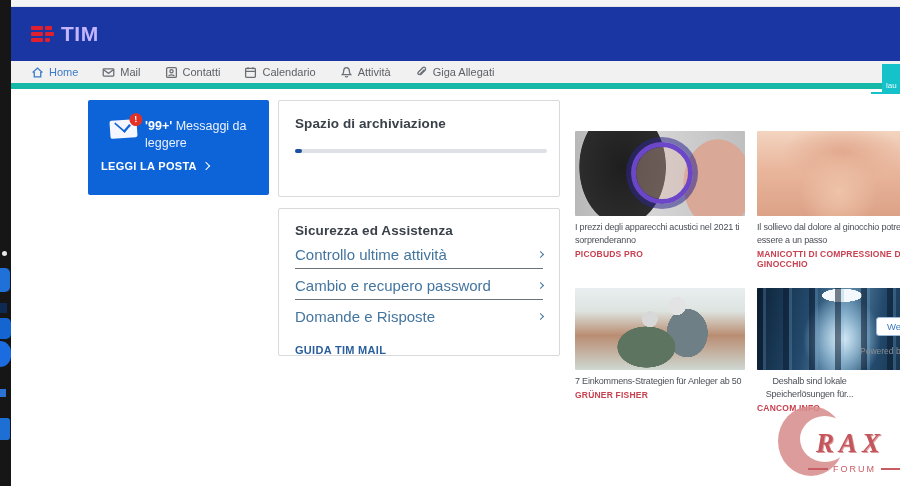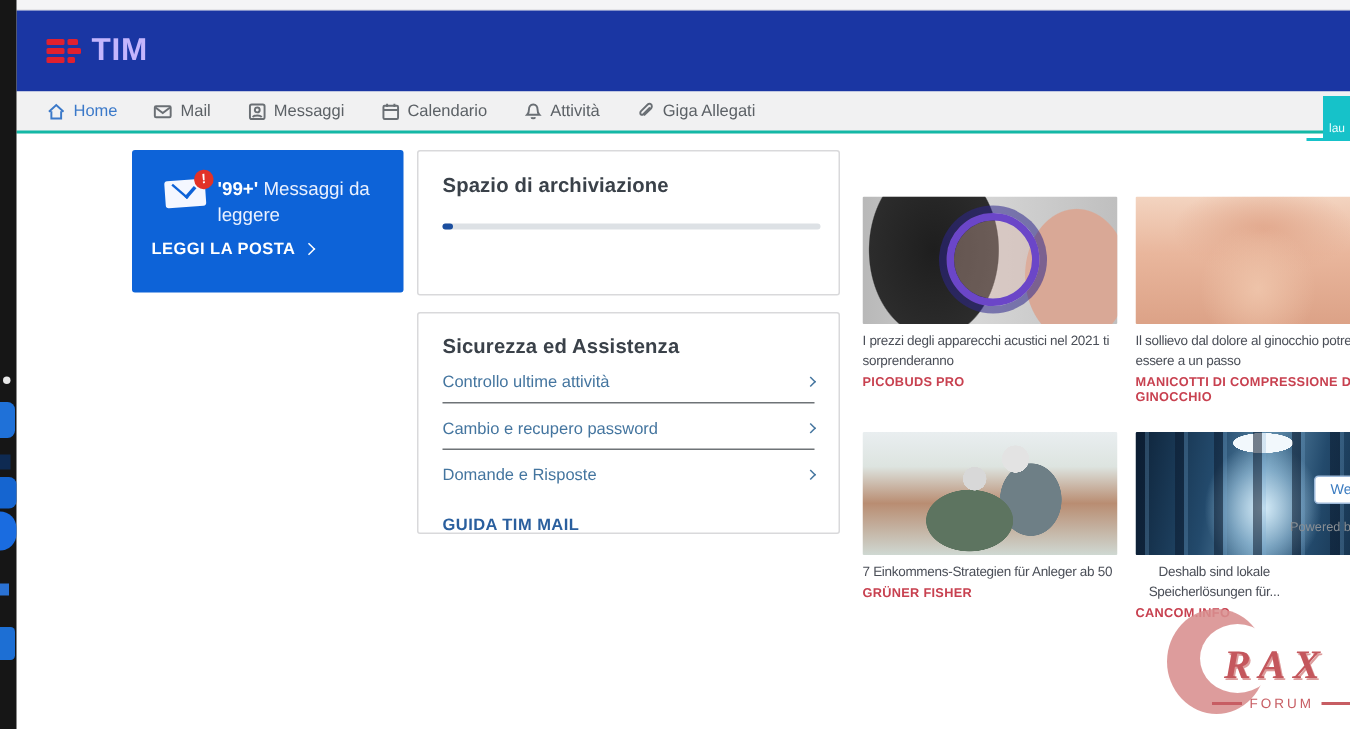--- a/index.html
+++ b/index.html
@@ -23,21 +23,21 @@
 
   
   .tim-header { position:absolute; left:11px; top:7px; width:889px; height:54px; background:#1a36a3; display:flex; align-items:center; padding-left:20px; }
   .tim-logo { display:flex; align-items:center; gap:7px; }
   .tim-bars { display:grid; grid-template-columns:12px 9px; grid-auto-rows:4px; row-gap:2px; column-gap:2px; }
   .tim-bars i { background:#e0202f; border-radius:1px; display:block; height:4px; }
   .tim-bars i:nth-child(2){ width:7px; } .tim-bars i:nth-child(4){ width:9px; } .tim-bars i:nth-child(6){ width:5px; }
   .tim-word { color:#c4b5fd; font-size:21px; font-weight:bold; letter-spacing:.5px; }
 
   
-  .main-nav { position:absolute; left:11px; top:61px; width:889px; height:28px; background:#f1f1f2; border-bottom:2px solid #14b8a6; display:flex; align-items:center; gap:24px; padding-left:20px; }
+  .main-nav { position:absolute; left:11px; top:61px; width:889px; height:28px; background:#f1f1f2; border-bottom:6px solid #14b8a6; display:flex; align-items:center; gap:24px; padding-left:20px; }
   .nav-item { display:flex; align-items:center; gap:5px; font-size:11px; color:#5c6166; cursor:pointer; }
   .nav-item svg { stroke:#6a6f74; }
   .nav-item.active { color:#3b79c9; }
   .nav-item.active svg { stroke:#3b79c9; }
   .user-badge { position:absolute; left:871px; top:3px; width:29px; height:29px; background:#16c2c9; color:#eafcfd; font-size:8px; display:flex; align-items:flex-end; justify-content:flex-start; padding:2px 0 3px 4px; overflow:hidden; }
   .teal-underline { position:absolute; left:860px; top:31px; width:40px; height:2px; background:#16c2c9; }
 
   
   .unread-box { position:absolute; left:88px; top:100px; width:181px; height:95px; background:#0d63d8; border-radius:2px; color:#fff; cursor:pointer; }
   .envelope { position:absolute; left:22px; top:20px; width:27px; height:18px; background:#f4f7ff; border-radius:2px; transform:rotate(-4deg); }
@@ -51,21 +51,21 @@
   
   .card { position:absolute; left:278px; width:282px; background:#fff; border:1px solid #d9d9db; border-radius:2px; }
   .card h2 { font-size:13.5px; font-weight:bold; color:#3a4149; letter-spacing:.1px; }
   .storage-card { top:100px; height:97px; padding:15px 16px; }
   .progress-track { margin-top:18px; width:252px; height:4px; background:#dde1e5; border-radius:2px; position:relative; }
   .progress-fill { position:absolute; left:0; top:0; height:4px; min-width:7px; background:#1c4f9f; border-radius:2px; }
   .storage-label { margin-top:17px; font-size:11px; color:#585f66; }
 
   .security-card { top:208px; height:148px; padding:14px 16px 12px; }
   .sec-row { display:flex; align-items:center; justify-content:space-between; height:27px; margin-top:3px; cursor:pointer; }
-  .sec-row .lbl { font-size:11px; color:#44759f; }
+  .sec-row .lbl { font-size:15px; color:#44759f; }
   .sec-row .chev { color:#44759f; width:5px; height:5px; }
   .sec-div { height:0; border-bottom:1px solid #6e7377; }
   .guide-link { margin-top:14px; font-size:11px; font-weight:bold; letter-spacing:.3px; color:#2a5f9e; cursor:pointer; }
 
   
   .ads { position:absolute; left:575px; top:103px; width:352px; display:grid; grid-template-columns:170px 170px; column-gap:12px; }
   .ad { position:relative; cursor:pointer;margin-top:28px; }
   .ad.row1 { height:129px; }
   .ad-img { width:100%; border-radius:1px; }
   .row1 .ad-img { height:85px; }
@@ -157,21 +157,21 @@
           <path d="M2 4.5 L8 9 L14 4.5"></path>
         </svg>
       <span>Mail</span>
     </div>
     <div class="nav-item">
       <svg class="ic" viewBox="0 0 16 16">
           <rect x="2" y="2" width="12" height="12" rx="1.5"></rect>
           <circle cx="8" cy="6.5" r="2"></circle>
           <path d="M4.5 12.5 C5 10.5 11 10.5 11.5 12.5"></path>
         </svg>
-      <span>Messaggi</span>
+      <span>Contatti</span>
     </div>
     <div class="nav-item">
       <svg class="ic" viewBox="0 0 16 16">
           <rect x="2" y="3" width="12" height="11" rx="1"></rect>
           <path d="M2 6.5 H14 M5 1.5 V4 M11 1.5 V4"></path>
         </svg>
       <span>Calendario</span>
     </div>
     <div class="nav-item">
       <svg class="ic" viewBox="0 0 16 16">

